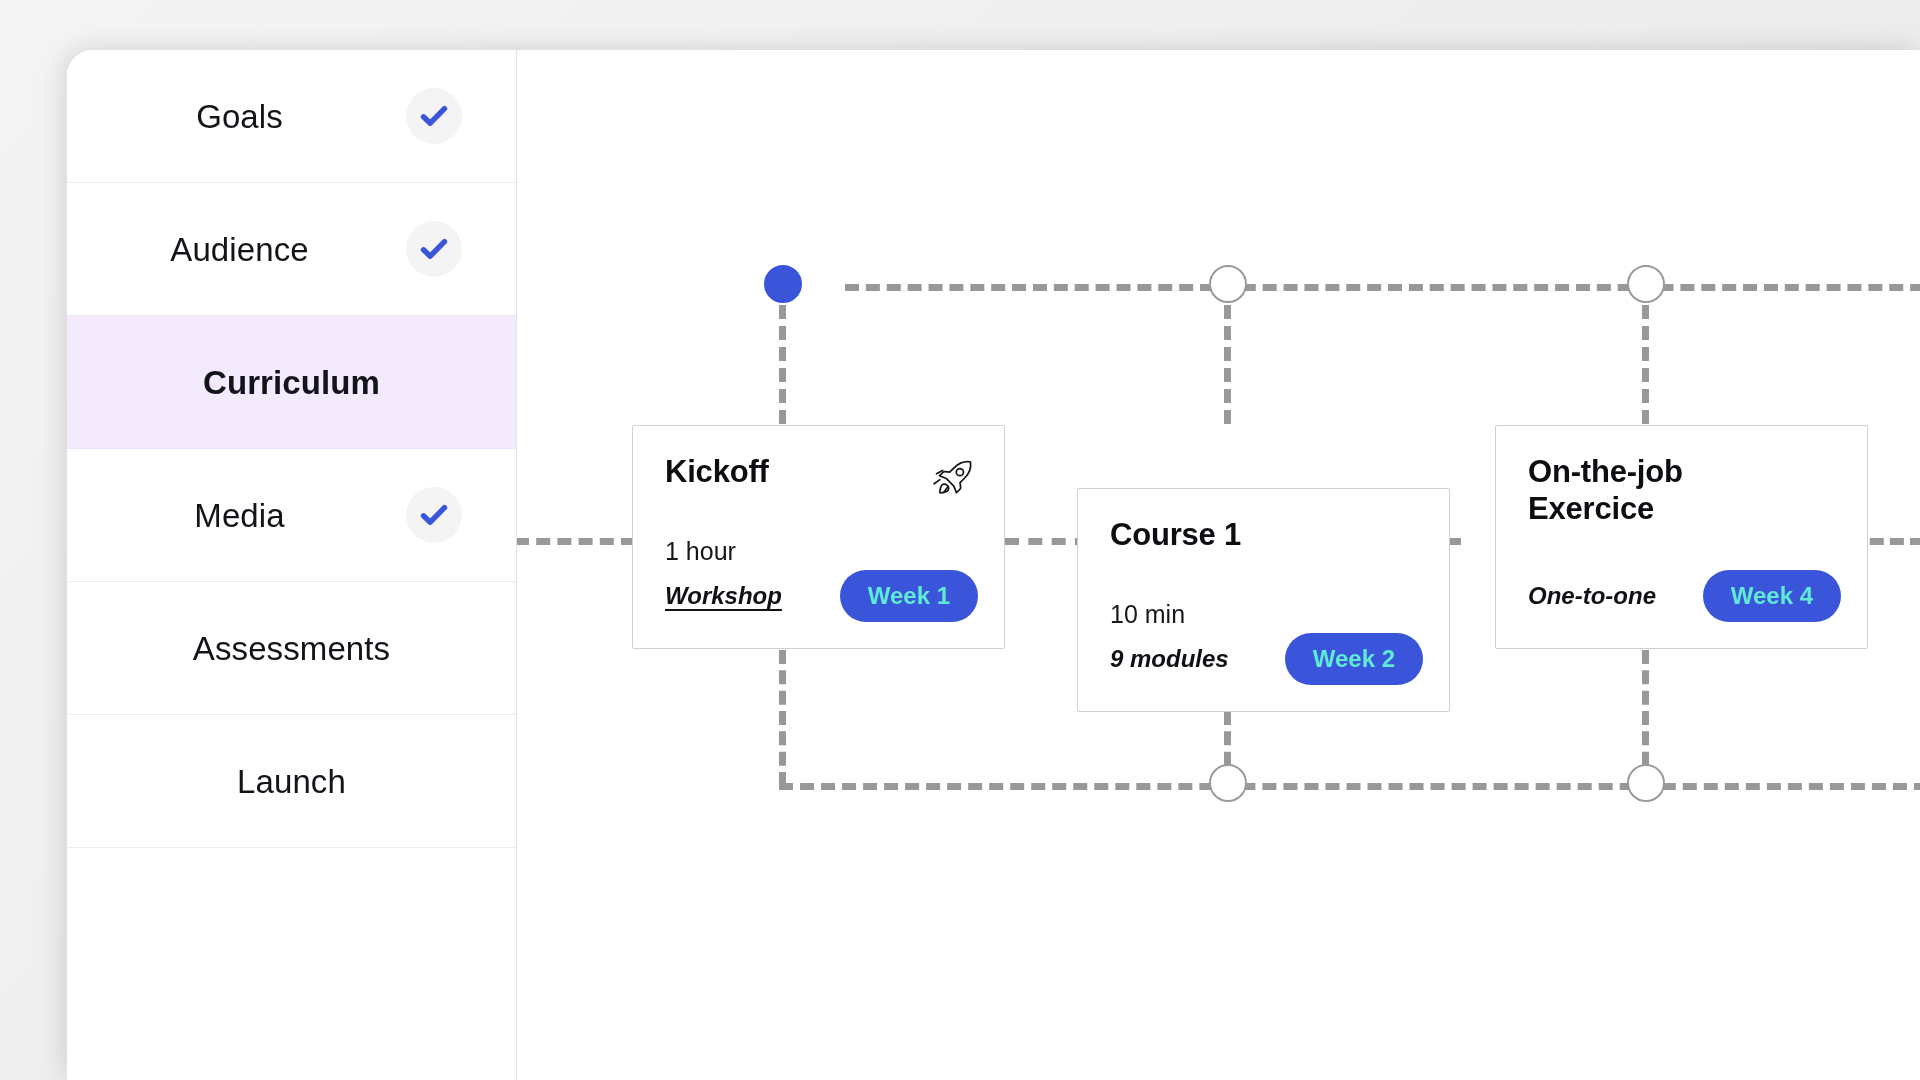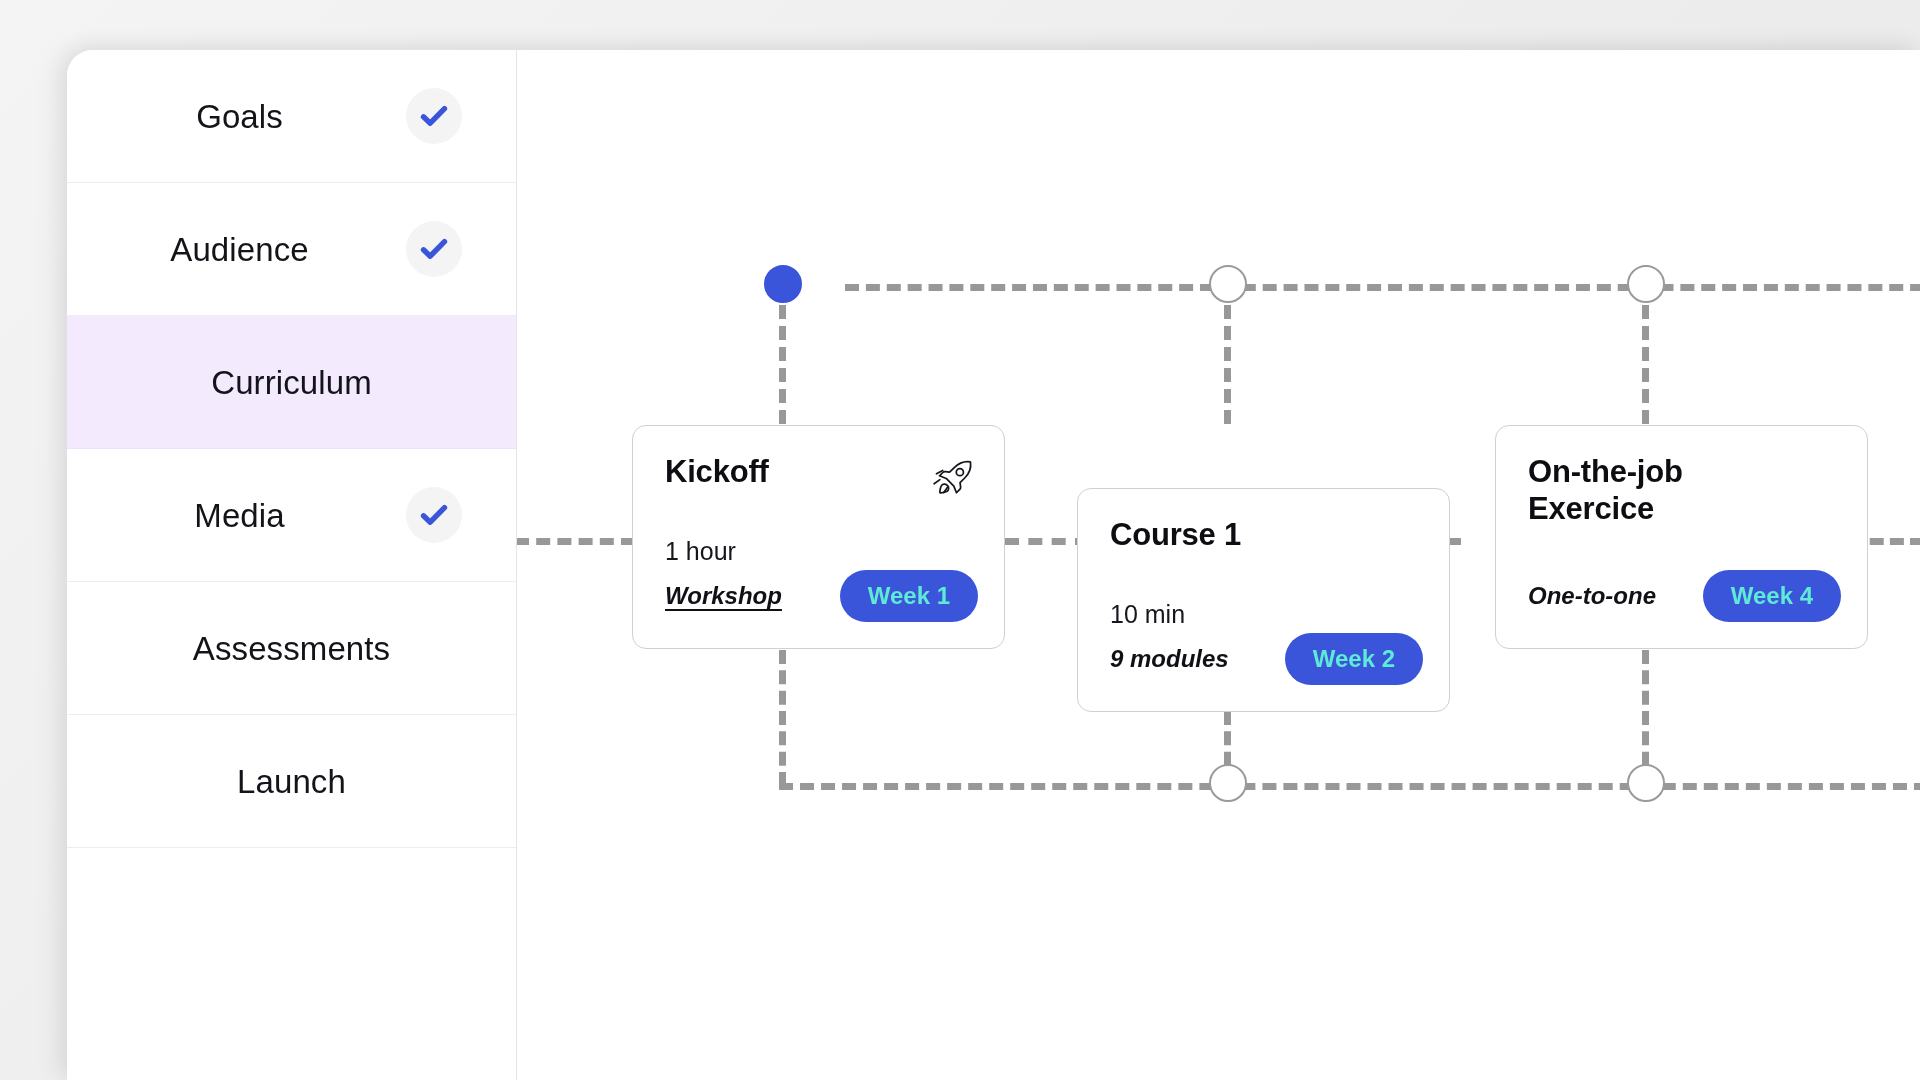--- a/index.html
+++ b/index.html
@@ -37,21 +37,21 @@
     display:flex; align-items:center; justify-content:center;
     border-bottom:1px solid #ededef;
     background:#ffffff;
   }
   .nav-item.active { background:#f3ebfd; border-bottom-color:#ece3fa; }
   .nav-label {
     font-size:33px; font-weight:400; color:#13131a;
     letter-spacing:.1px; line-height:1;
     padding-right:0;
   }
-  .nav-item.active .nav-label { font-weight:400; }
+  .nav-item.active .nav-label { font-weight:700; }
   .nav-item.has-check .nav-label { transform:translateX(-52px); }
   .check-badge {
     position:absolute; right:54px; top:50%;
     transform:translateY(-50%);
     width:56px; height:56px; border-radius:50%;
     background:#f4f4f5;
     display:flex; align-items:center; justify-content:center;
   }
   .check-badge svg { display:block; }
 
@@ -82,21 +82,21 @@
   }
   .node.filled { background:#3a55d9; border:2px solid #3a55d9; }
   .node.hollow { background:#ffffff; border:2px solid #9a9a9a; }
 
   
   .card {
     position:absolute;
     width:373px; height:224px;
     background:#ffffff;
     border:1.4px solid #cfcfd4;
-    border-radius:14px;
+    border-radius:2px;
     z-index:5;
     padding:28px 28px 24px 32px;
   }
   .card-head {
     display:flex; align-items:flex-start; justify-content:space-between;
     gap:10px;
   }
   .card-title {
     font-size:31px; font-weight:700; color:#0d0d12;
     line-height:1.18; letter-spacing:-.2px;

